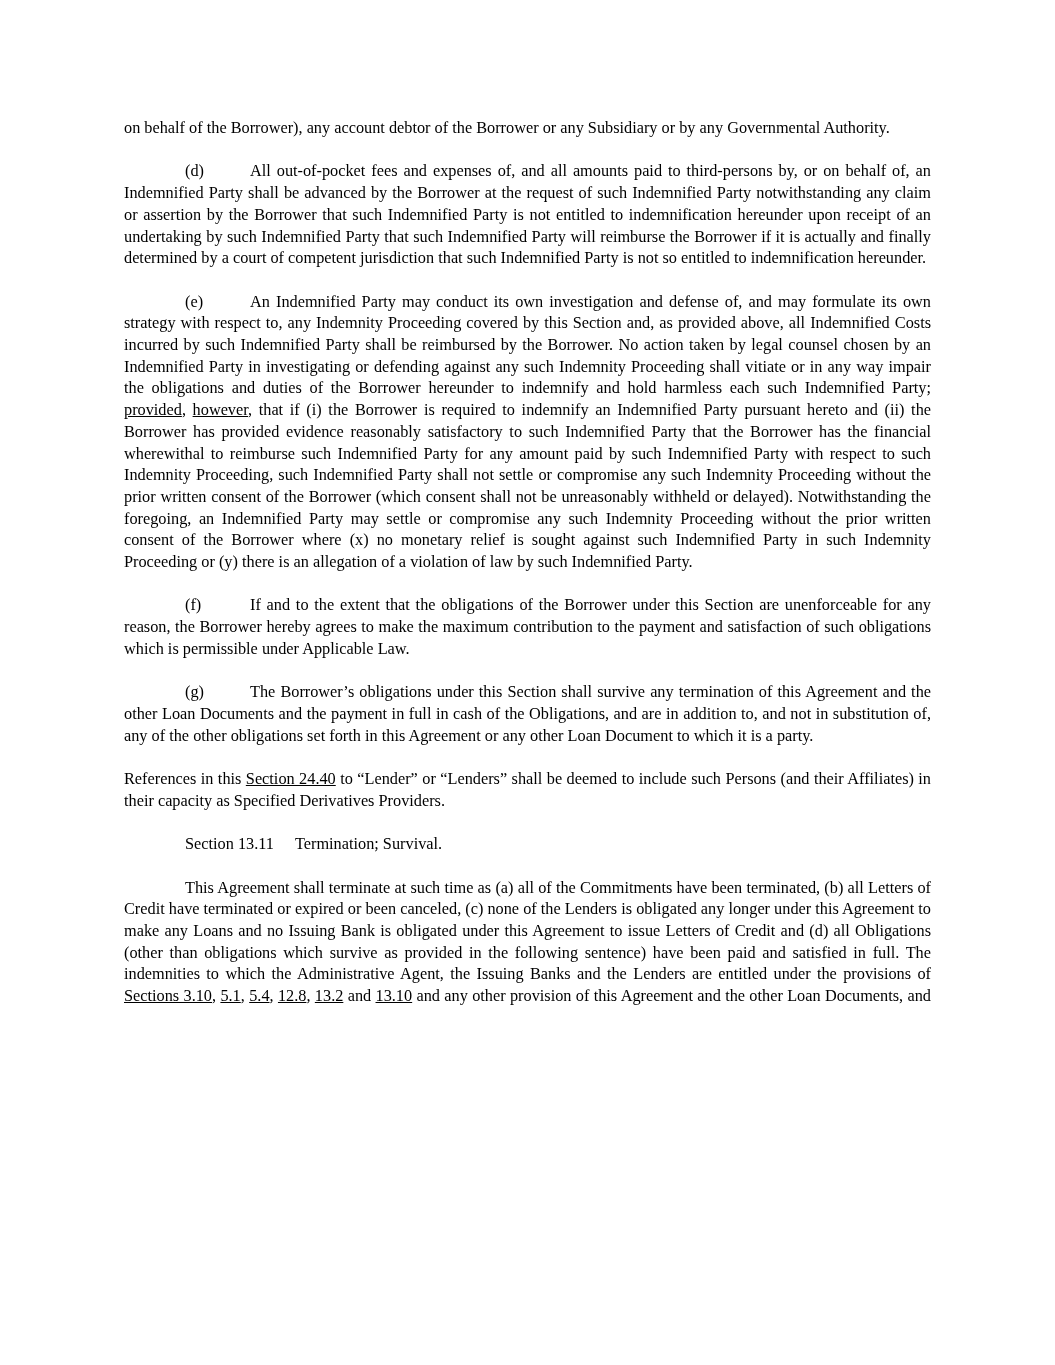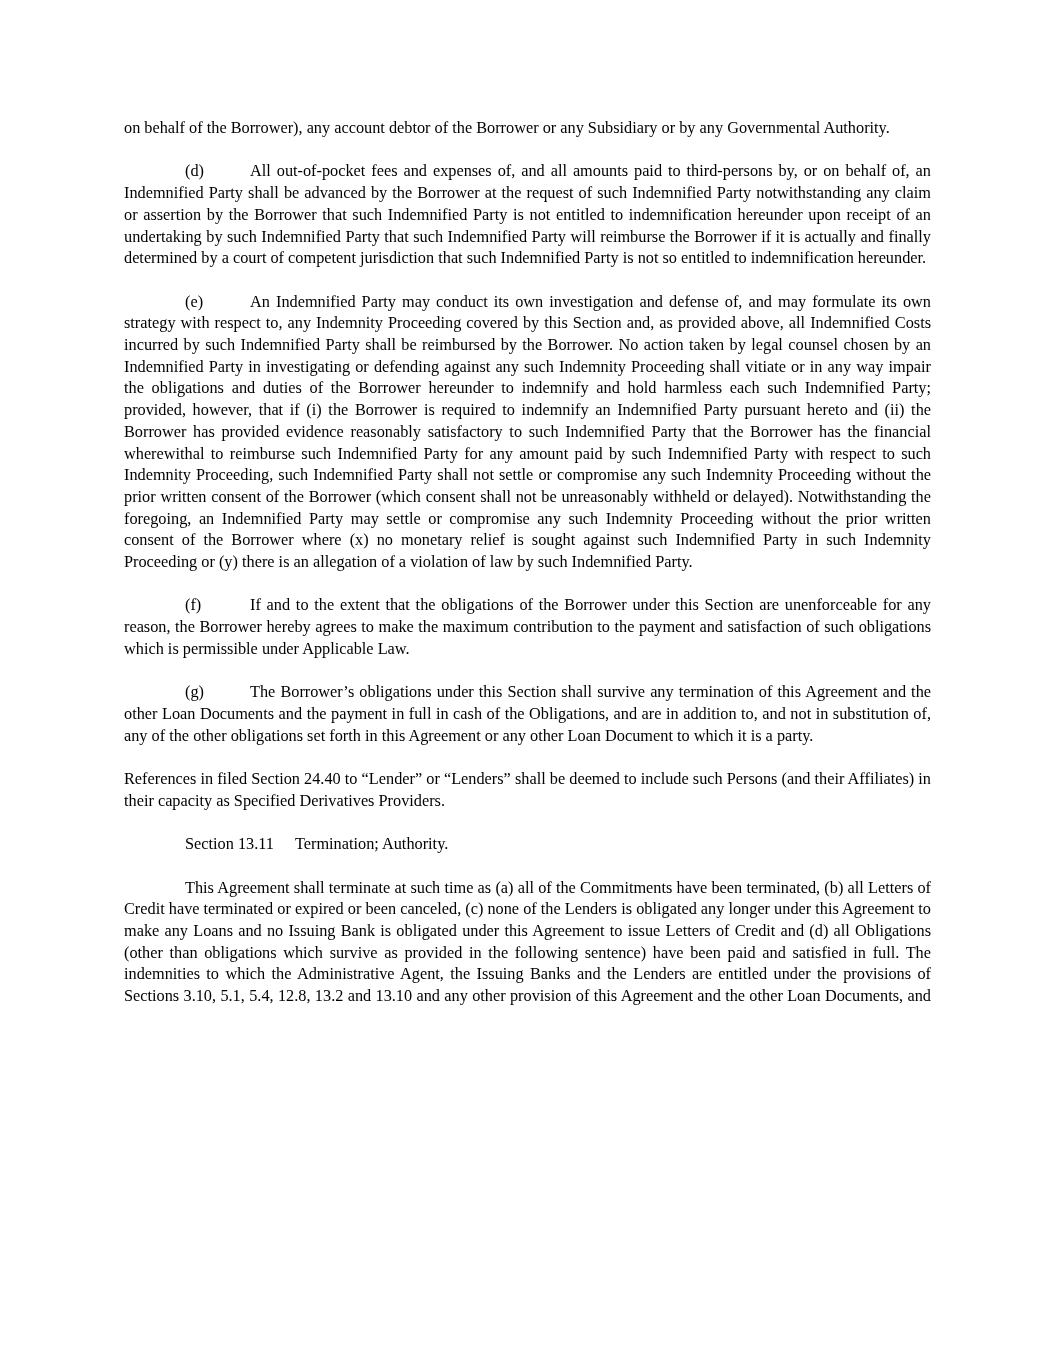--- a/index.html
+++ b/index.html
@@ -39,21 +39,21 @@
   }
   .label {
     display: inline-block;
     width: 65px;
     text-indent: 0;
   }
   .tab {
     display: inline-block;
     text-indent: 0;
   }
-  .u { }
+  .u { text-decoration: underline; }
   .b { font-weight: normal; }
   .page-number {
     position: absolute;
     left: 4px;
     top: 1248px;
     width: 100%;
     text-align: center;
     font-size: 16.3px;
     line-height: 20px;
   }
@@ -87,22 +87,22 @@
 <body>
 
 <div class="page">
 
   <div class="content">
       <p class="para body"><span class="run">on behalf of the Borrower), any account debtor of the Borrower or any Subsidiary or by any Governmental Authority.</span></p>
       <p class="para lettered"><span class="label">(d)</span><span class="run">All out-of-pocket fees and expenses of, and all amounts paid to third-persons by, or on behalf of, an Indemnified Party shall be advanced by the Borrower at the request of such Indemnified Party notwithstanding any claim or assertion by the Borrower that such Indemnified Party is not entitled to indemnification hereunder upon receipt of an undertaking by such Indemnified Party that such Indemnified Party will reimburse the Borrower if it is actually and finally determined by a court of competent jurisdiction that such Indemnified Party is not so entitled to indemnification hereunder.</span></p>
       <p class="para lettered"><span class="label">(e)</span><span class="run">An Indemnified Party may conduct its own investigation and defense of, and may formulate its own strategy with respect to, any Indemnity Proceeding covered by this Section and, as provided above, all Indemnified Costs incurred by such Indemnified Party shall be reimbursed by the Borrower.  No action taken by legal counsel chosen by an Indemnified Party in investigating or defending against any such Indemnity Proceeding shall vitiate or in any way impair the obligations and duties of the Borrower hereunder to indemnify and hold harmless each such Indemnified Party; </span><span class="run u">provided</span><span class="run">, </span><span class="run u">however</span><span class="run">, that if (i) the Borrower is required to indemnify an Indemnified Party pursuant hereto and (ii) the Borrower has provided evidence reasonably satisfactory to such Indemnified Party that the Borrower has the financial wherewithal to reimburse such Indemnified Party for any amount paid by such Indemnified Party with respect to such Indemnity Proceeding, such Indemnified Party shall not settle or compromise any such Indemnity Proceeding without the prior written consent of the Borrower (which consent shall not be unreasonably withheld or delayed).  Notwithstanding the foregoing, an Indemnified Party may settle or compromise any such Indemnity Proceeding without the prior written consent of the Borrower where (x) no monetary relief is sought against such Indemnified Party in such Indemnity Proceeding or (y) there is an allegation of a violation of law by such Indemnified Party.</span></p>
       <p class="para lettered"><span class="label">(f)</span><span class="run">If and to the extent that the obligations of the Borrower under this Section are unenforceable for any reason, the Borrower hereby agrees to make the maximum contribution to the payment and satisfaction of such obligations which is permissible under Applicable Law.</span></p>
       <p class="para lettered"><span class="label">(g)</span><span class="run">The Borrower’s obligations under this Section shall survive any termination of this Agreement and the other Loan Documents and the payment in full in cash of the Obligations, and are in addition to, and not in substitution of, any of the other obligations set forth in this Agreement or any other Loan Document to which it is a party.</span></p>
-      <p class="para body"><span class="run">References in filed </span><span class="run u">Section 24.40</span><span class="run"> to “Lender” or “Lenders” shall be deemed to include such Persons (and their Affiliates) in their capacity as Specified Derivatives Providers.</span></p>
-      <p class="para heading"><span class="run b">Section 13.11</span><span class="tab" style="width: 21px;"></span><span class="run b">Termination; Authority.</span></p>
+      <p class="para body"><span class="run">References in this </span><span class="run u">Section 24.40</span><span class="run"> to “Lender” or “Lenders” shall be deemed to include such Persons (and their Affiliates) in their capacity as Specified Derivatives Providers.</span></p>
+      <p class="para heading"><span class="run b">Section 13.11</span><span class="tab" style="width: 21px;"></span><span class="run b">Termination; Survival.</span></p>
       <p class="para indent-first"><span class="run">This Agreement shall terminate at such time as (a) all of the Commitments have been terminated, (b) all Letters of Credit have terminated or expired or been canceled, (c) none of the Lenders is obligated any longer under this Agreement to make any Loans and no Issuing Bank is obligated under this Agreement to issue Letters of Credit and (d) all Obligations (other than obligations which survive as provided in the following sentence) have been paid and satisfied in full. The indemnities to which the Administrative Agent, the Issuing Banks and the Lenders are entitled under the provisions of </span><span class="run u">Sections 3.10</span><span class="run">, </span><span class="run u">5.1</span><span class="run">, </span><span class="run u">5.4</span><span class="run">, </span><span class="run u">12.8</span><span class="run">, </span><span class="run u">13.2</span><span class="run"> and </span><span class="run u">13.10</span><span class="run"> and any other provision of this Agreement and the other Loan Documents, and the provisions of </span><span class="run u">Section 13.5</span><span class="run">, shall continue in full force and effect and shall</span></p>
     </div>
 
   <div class="page-number">175</div>
 
   <div class="change-bar"></div>
 
   <div class="doc-stamp">
     <div class="stamp-red">NAI-5000938357v5</div>
     <div class="stamp-blue">US-DOCS\161437759.18</div>

